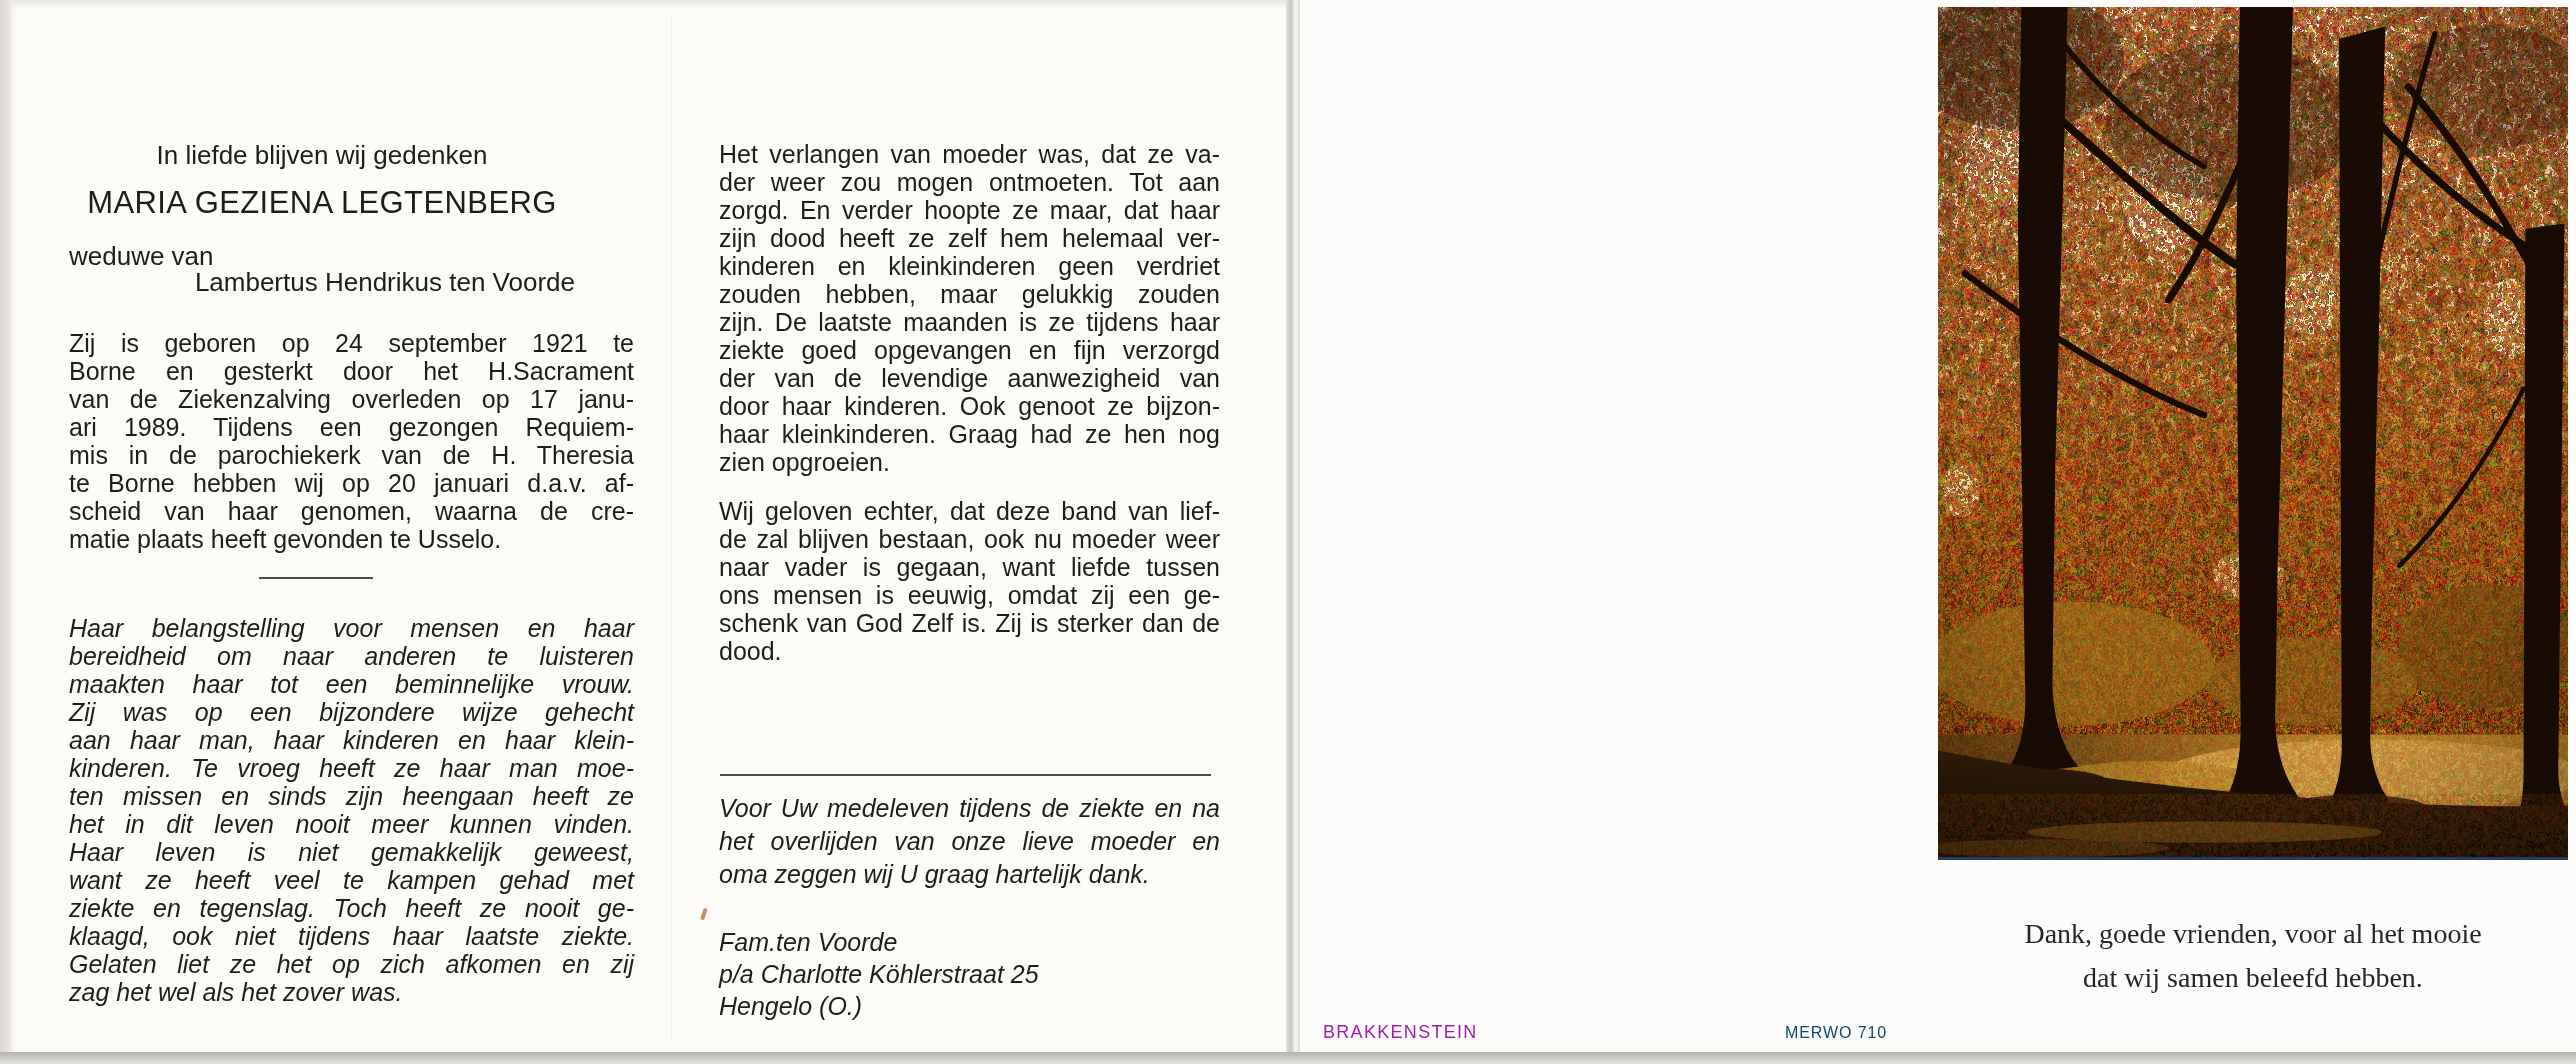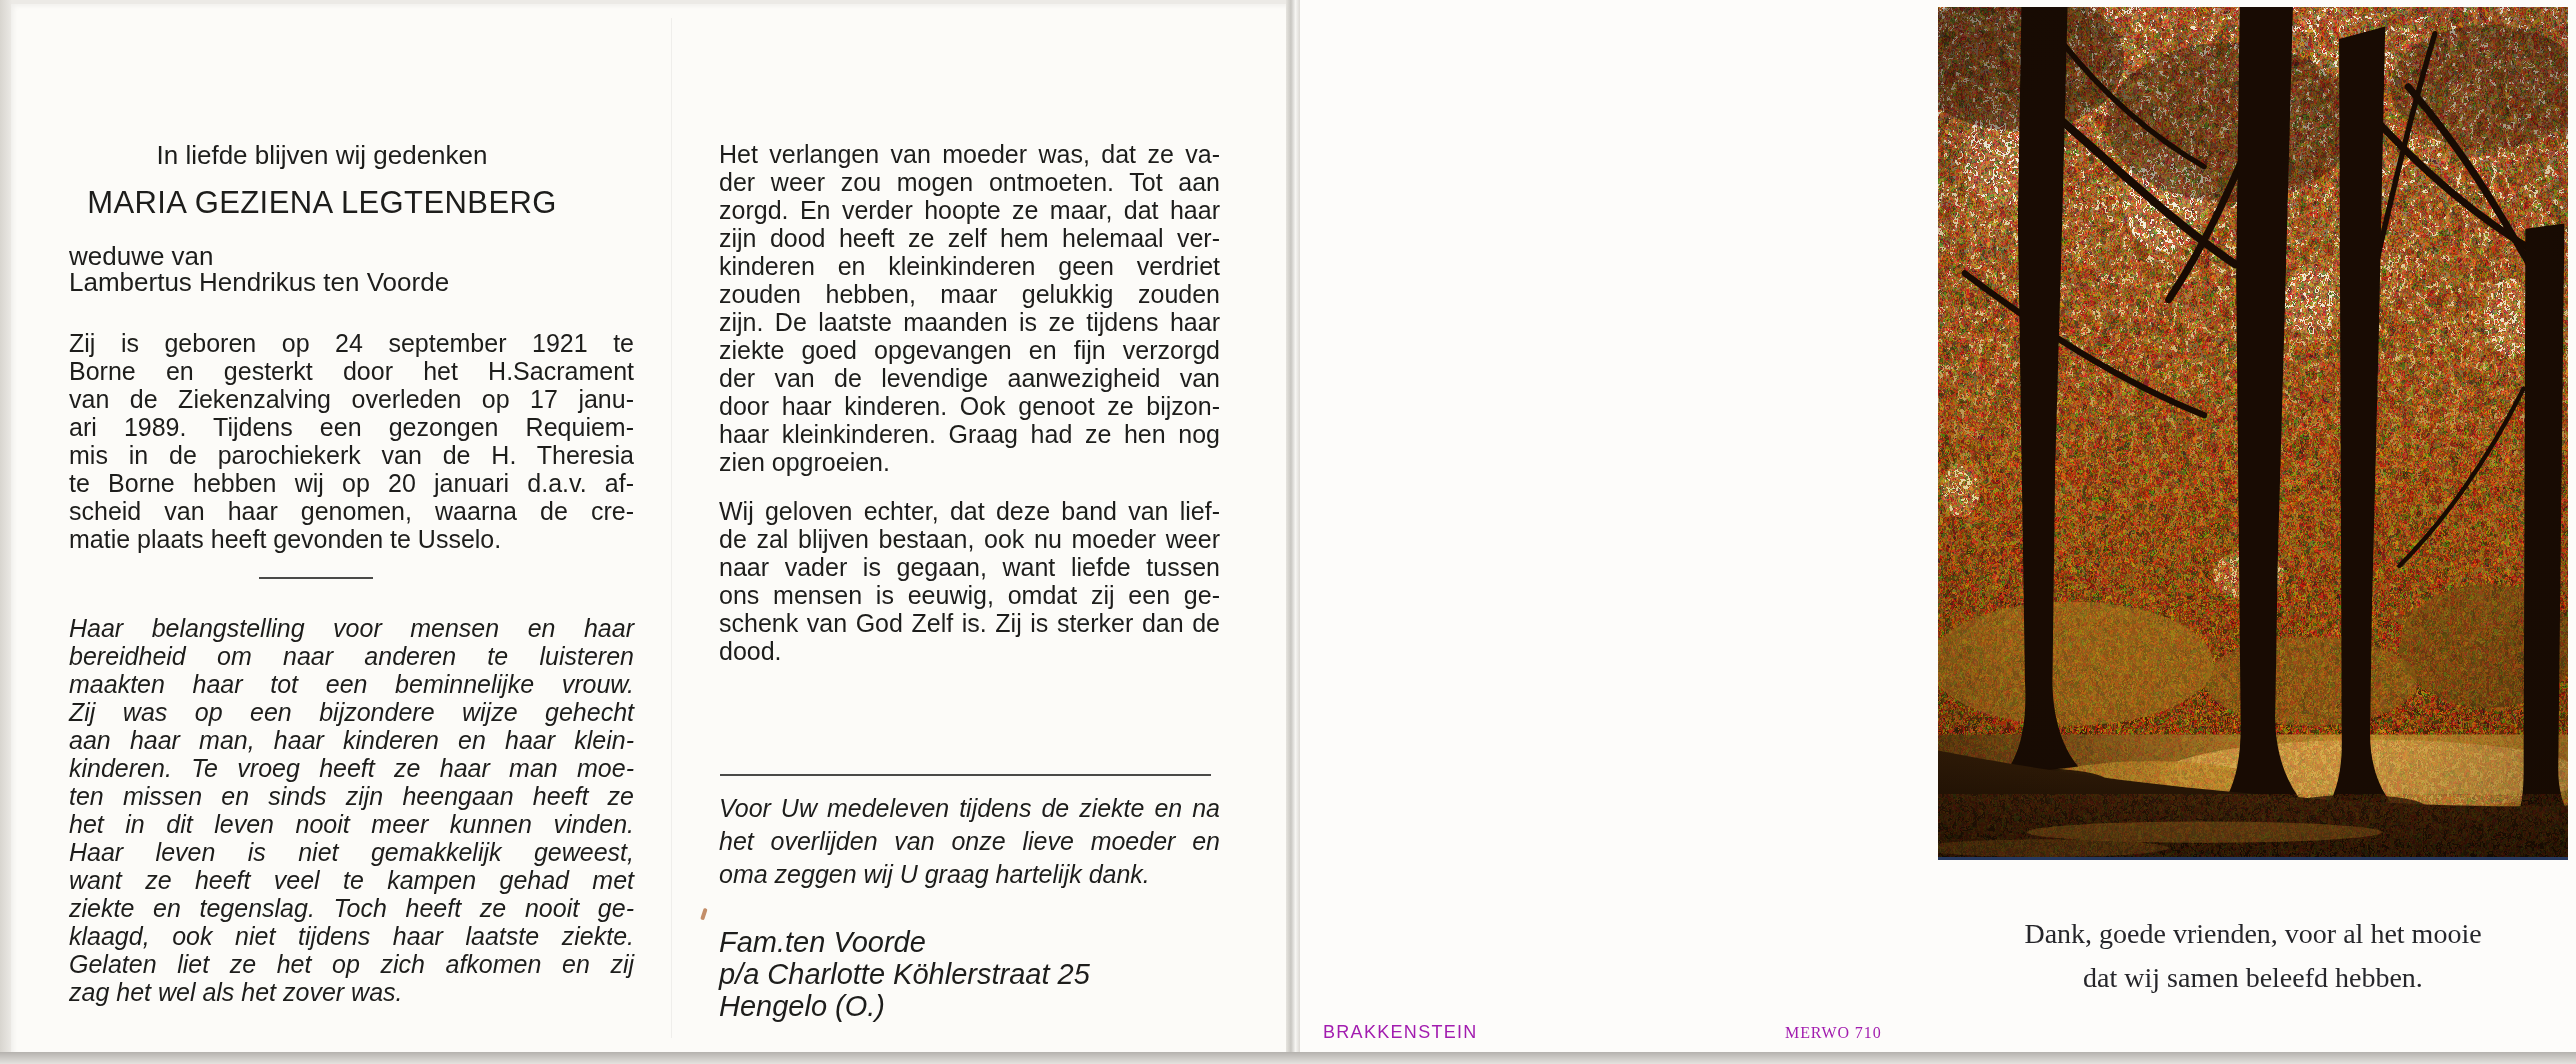--- a/index.html
+++ b/index.html
@@ -19,46 +19,46 @@
     background:linear-gradient(to right,#e6e4df 0%,#c8c6c1 35%,#f6f5f2 68%,#dcd9d4 100%);}
   .card-right{left:1300px;top:0;width:1276px;height:1056px;background:#fdfcfa;}
   .bottom-shadow{left:0;top:1052px;width:2576px;height:12.4px;
     background:linear-gradient(to bottom,#b5b2ae,#e4e2de);}
   .inner-fold{left:671px;top:18px;width:0.9px;height:1020px;background:rgba(0,0,0,0.05);}
 
   
   .intro{left:69px;top:140px;width:506px;text-align:center;font-size:26px;}
   .name{left:69px;top:185px;width:506px;text-align:center;font-size:31px;letter-spacing:0.4px;}
   .relation{left:69px;top:241px;width:506px;text-align:left;font-size:26px;}
-  .spouse{left:69px;top:267px;width:506px;text-align:left;font-size:26px;}
+  .spouse{left:69px;top:267px;width:506px;text-align:right;font-size:26px;}
 
   .para{font-size:25px;}
   .para .tline{display:block;height:28px;line-height:28px;
     text-align:justify;text-align-last:justify;white-space:nowrap;}
   .para .tline-last{text-align-last:left;}
 
   .p-left1{left:69px;top:329px;width:565px;}
   .p-left2{left:69px;top:614px;width:565px;font-style:italic;}
   .p-mid1{left:719px;top:140px;width:501px;}
   .p-mid2{left:719px;top:497px;width:501px;}
 
   .divider{height:1.8px;background:#4a4a48;}
   .divider1{left:259px;top:577px;width:114px;}
   .divider2{left:720px;top:774px;width:491px;}
 
   .thanks{left:719px;top:792px;width:501px;font-style:italic;}
   .thanks .tline{height:33px;line-height:33px;}
-  .signature{left:719px;top:926px;width:501px;font-style:italic;font-size:29px;}
+  .signature{left:719px;top:926px;width:501px;font-style:italic;font-size:25px;}
   .signature .tline{display:block;height:32px;line-height:32px;text-align:left;}
 
   .ink-smudge{left:702px;top:908px;width:3.5px;height:11.5px;background:#b06a3a;
     transform:rotate(18deg);border-radius:1.8px;opacity:0.75;}
 
   .printer-label{left:1323px;top:1022px;font-size:18px;letter-spacing:1.3px;color:#a21caf;}
-  .print-code{left:1785px;top:1024px;font-size:16px;letter-spacing:0.9px;color:#a21caf;font-family:Liberation Serif, serif;}
+  .print-code{left:1785px;top:1024px;font-size:16px;letter-spacing:0.9px;color:#0c4a6e;}
 
   
   .photo{left:1938px;top:7px;width:630px;height:850px;
     border-bottom:3.5px solid #27395f;overflow:hidden;background:#3a2408;}
   .photo svg{display:block;filter:blur(0.4px);}
   .caption{left:1938px;top:912px;width:630px;
     font-family:"Liberation Serif",serif;font-size:28px;color:#26262a;}
   .caption .tline{display:block;height:44px;line-height:44px;
     text-align:center;text-align-last:center;}
 </style>

